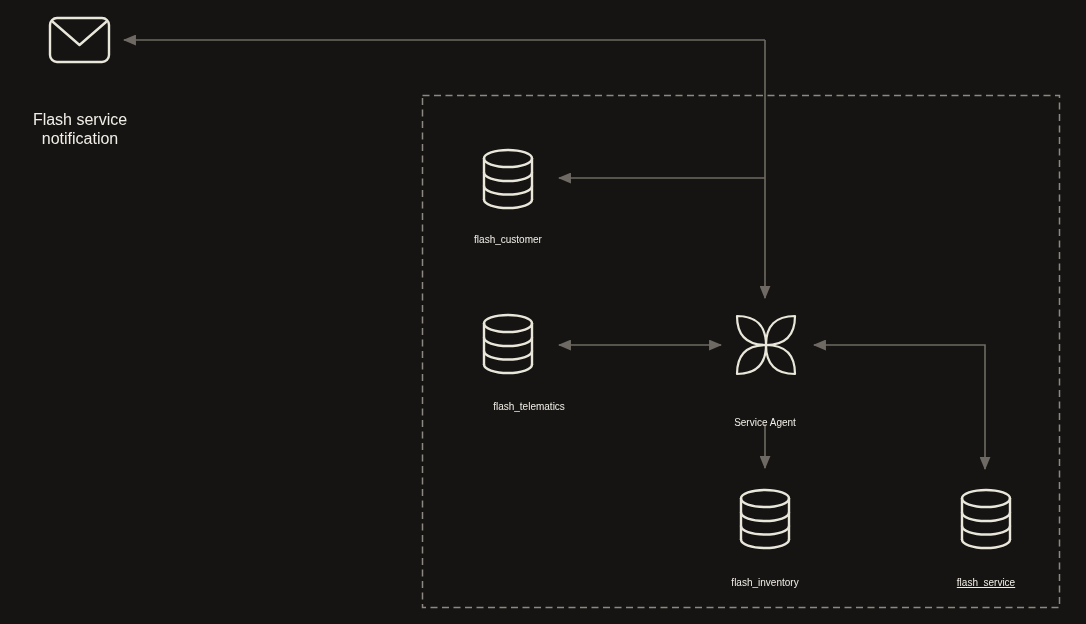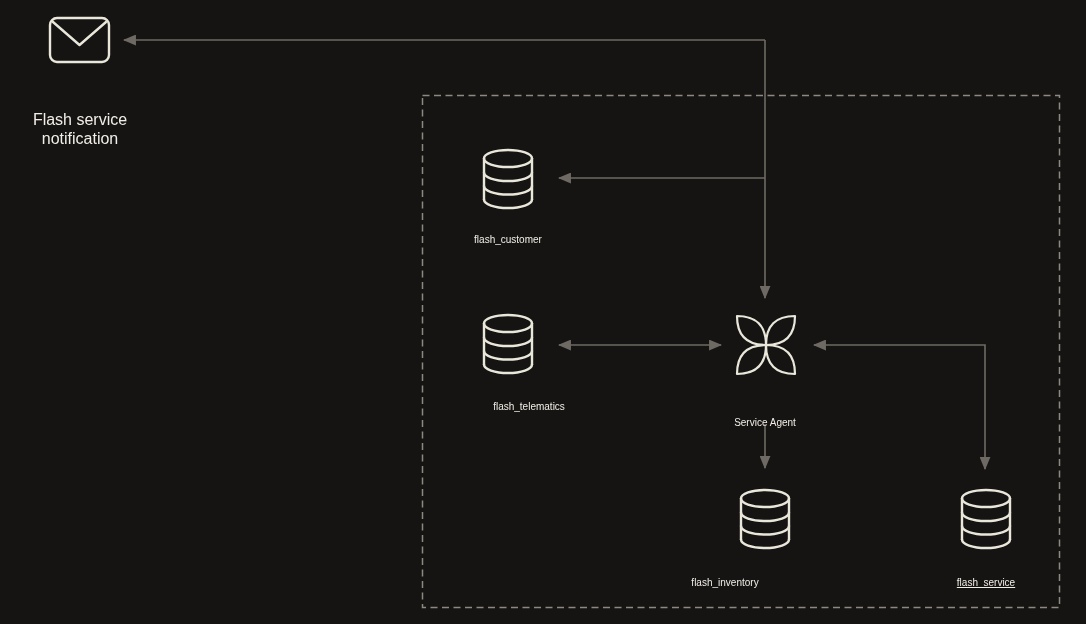--- a/index.html
+++ b/index.html
@@ -143,17 +143,17 @@
 
   <div class="node-label wrap" style="left:80px; top:70px; width:122px;">Flash service notification</div>
 
 
   <div class="node-label" style="left:508px; top:229px;">flash_customer</div>
 
   <div class="node-label" style="left:529px; top:396px;">flash_telematics</div>
 
   <div class="node-label" style="left:765px; top:412px;">Service Agent</div>
 
-  <div class="node-label" style="left:725px; top:572px;">flash_inventory</div>
+  <div class="node-label" style="left:765px; top:572px;">flash_inventory</div>
 
   <div class="node-label" style="left:986px; top:572px;text-decoration:underline;">flash_service</div>
 
 </div>
 
 </body></html>

